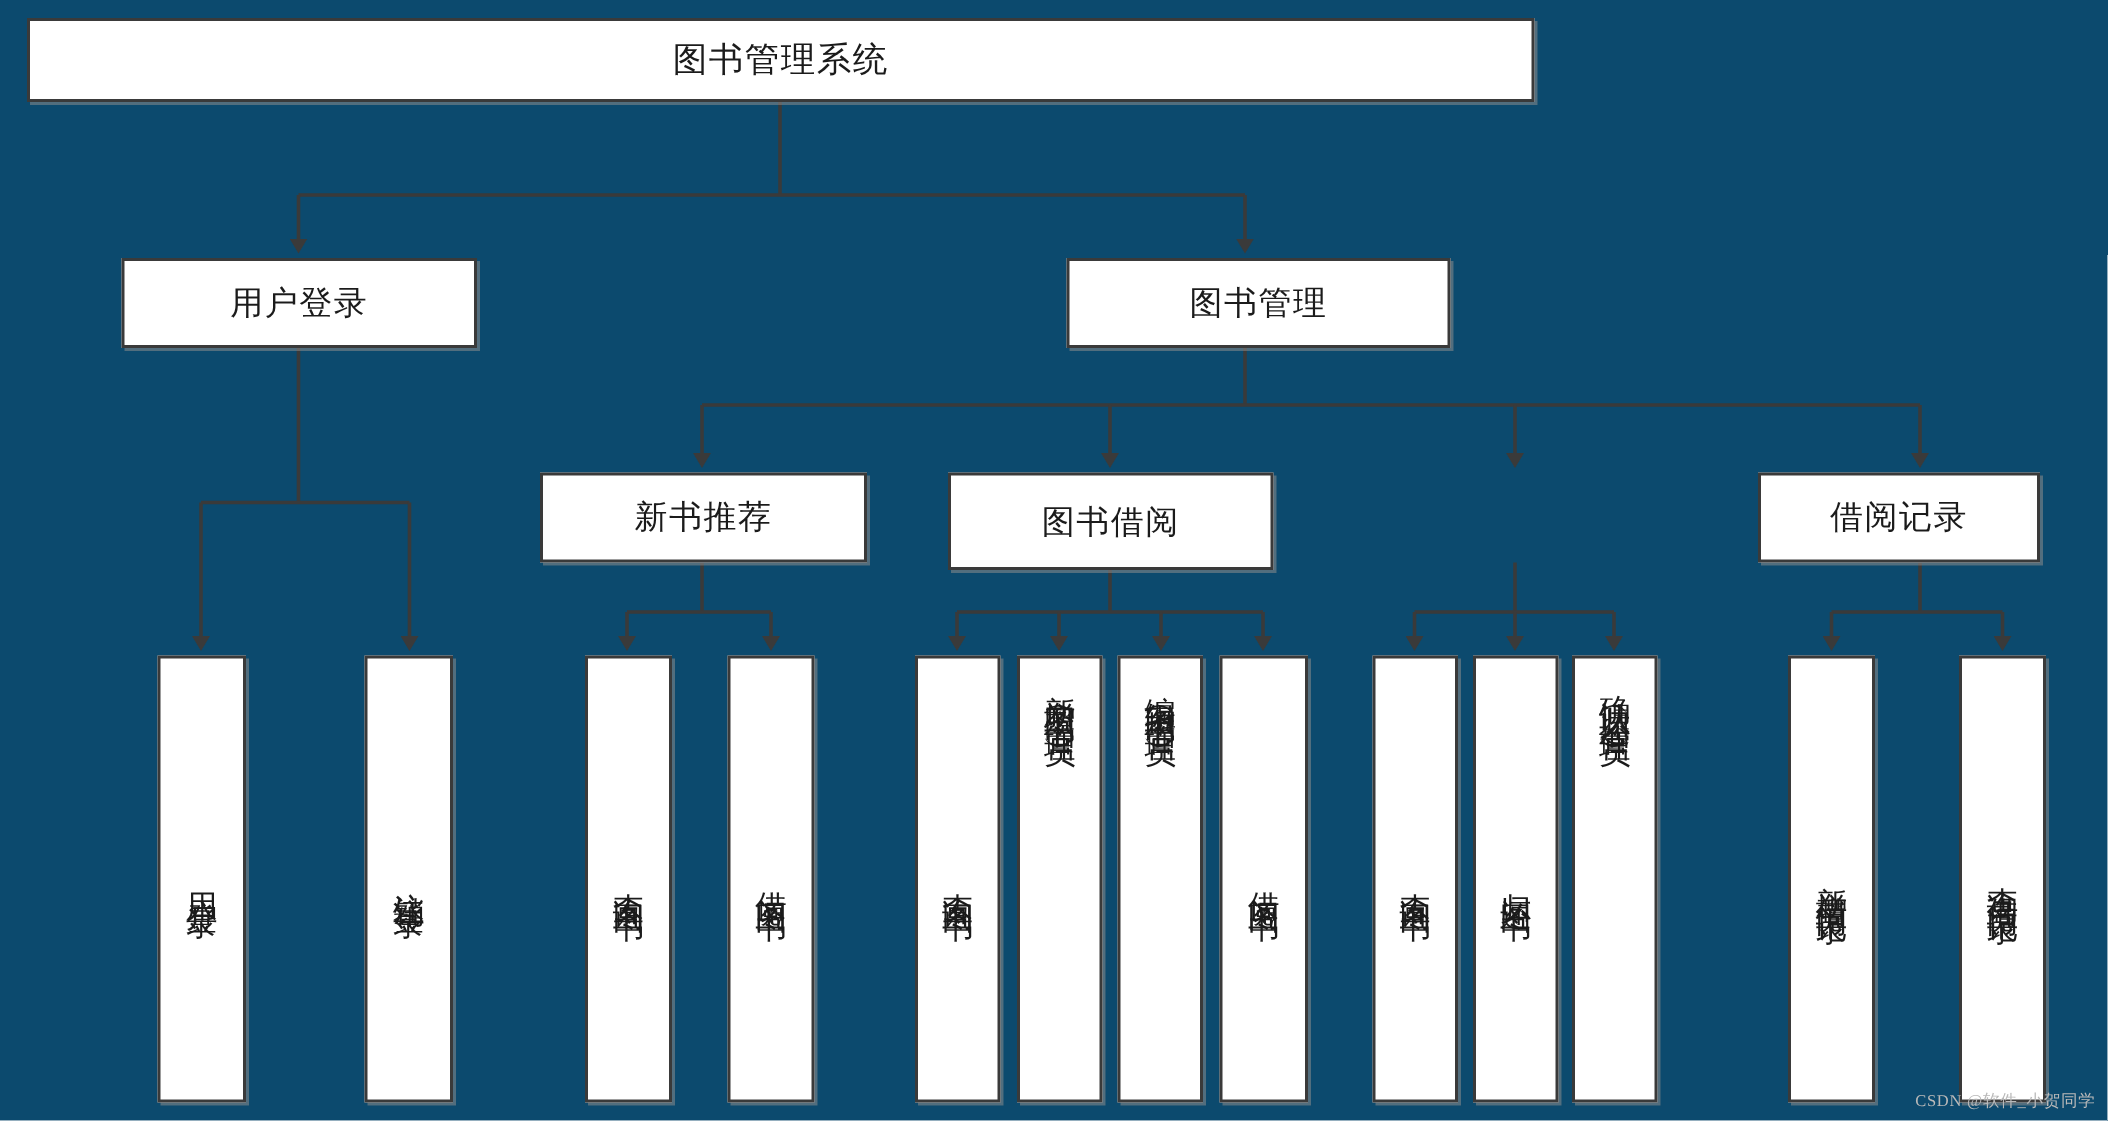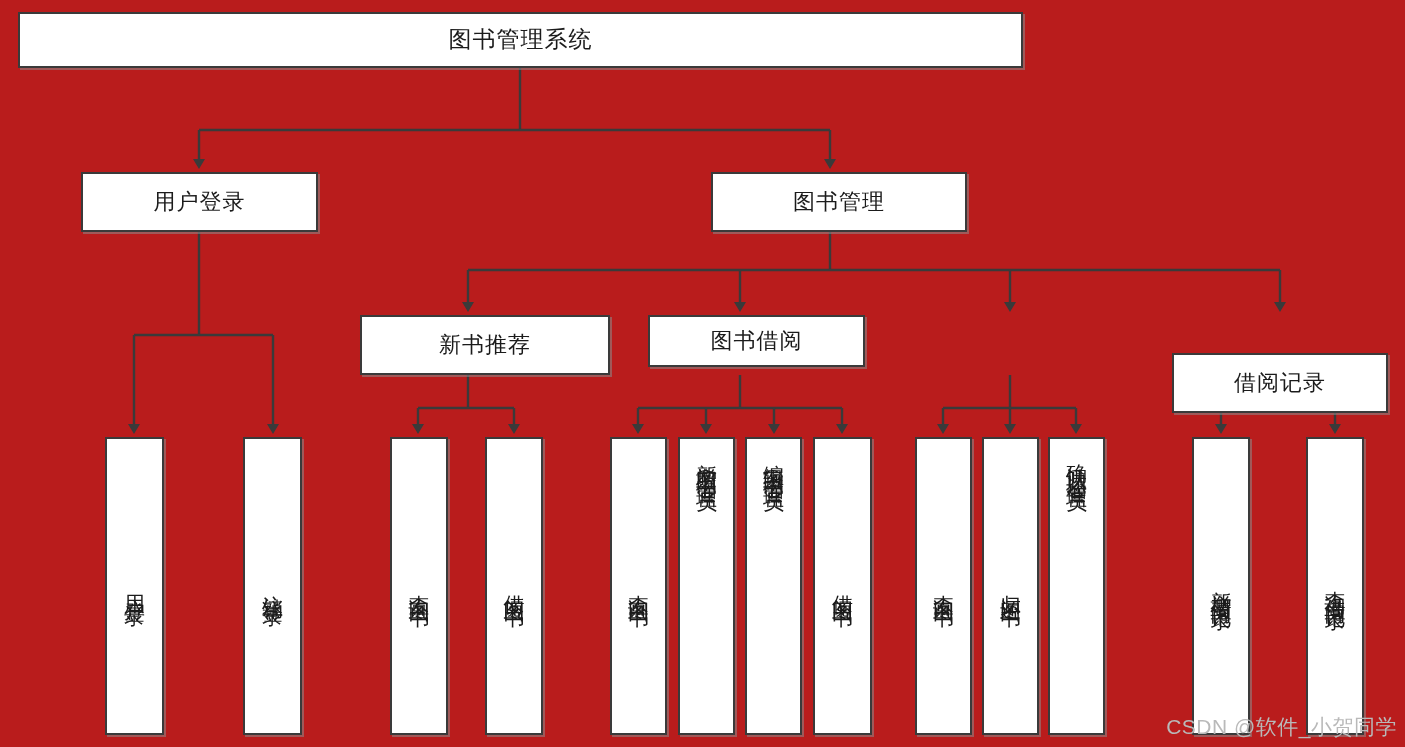--- a/index.html
+++ b/index.html
@@ -7,22 +7,23 @@
     padding: 0;
     background: #ffffff;
   }
   body {
     font-family: "Liberation Sans", "DejaVu Sans", sans-serif;
   }
   #canvas {
     position: relative;
     width: 1405px;
     height: 747px;
-    background: #b91c1c;
+    background: #0c4a6e;
     overflow: hidden;
+    font-family: Liberation Serif, serif;
   }
   #wires {
     position: absolute;
     left: 0;
     top: 0;
     width: 1405px;
     height: 747px;
     pointer-events: none;
   }
   .node {
@@ -65,21 +66,21 @@
     text-orientation: upright;
     font-size: 21px;
     line-height: 1.05;
     letter-spacing: 4px;
     white-space: nowrap;
   }
   #watermark {
     position: absolute;
     right: 8px;
     bottom: 6px;
-    font-size: 21px;
+    font-size: 11px;
     color: #b9b9b9;
     white-space: nowrap;
     letter-spacing: 0.5px;
     margin-top: 12px;
   }
 </style>
 </head>
 <body>
 
 <div id="canvas">
@@ -138,27 +139,27 @@
     <span class="label">图书管理系统</span>
   </div>
 
   <div class="node h" style="left:81px; top:172px; width:237px; height:60px;">
     <span class="label">用户登录</span>
   </div>
   <div class="node h" style="left:711px; top:172px; width:256px; height:60px;">
     <span class="label">图书管理</span>
   </div>
 
-  <div class="node h" style="left:360px; top:315px; width:250px; height:60px;">
+  <div class="node h" style="left:360px; top:315px; width:218px; height:60px;">
     <span class="label">新书推荐</span>
   </div>
-  <div class="node h" style="left:648px; top:315px; width:217px; height:52px;">
+  <div class="node h" style="left:632px; top:315px; width:217px; height:65px;">
     <span class="label">图书借阅</span>
   </div>
-  <div class="node h" style="left:1172px; top:315px; width:216px; height:60px;margin-top:38px;">
+  <div class="node h" style="left:1172px; top:315px; width:188px; height:60px;">
     <span class="label">借阅记录</span>
   </div>
 
   <div class="node v centered" style="left:105px; top:437px; width:59px; height:298px;">
     <span class="label">用户登录</span>
   </div>
   <div class="node v centered" style="left:243px; top:437px; width:59px; height:298px;">
     <span class="label">注销登录</span>
   </div>
 

